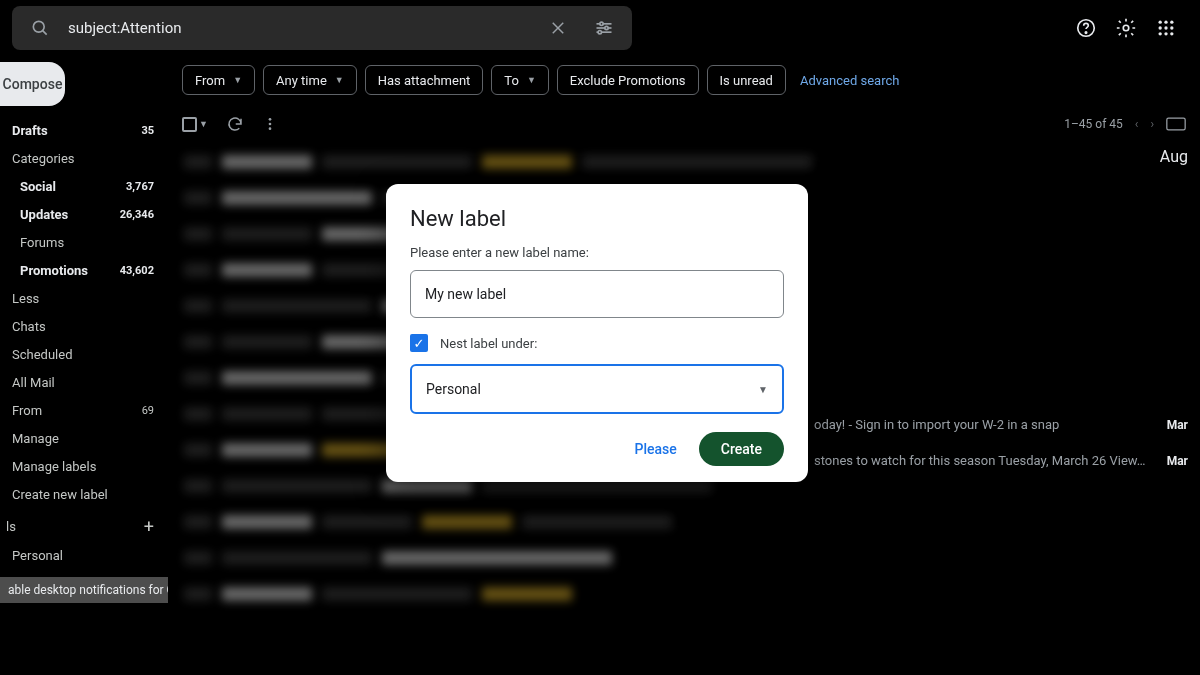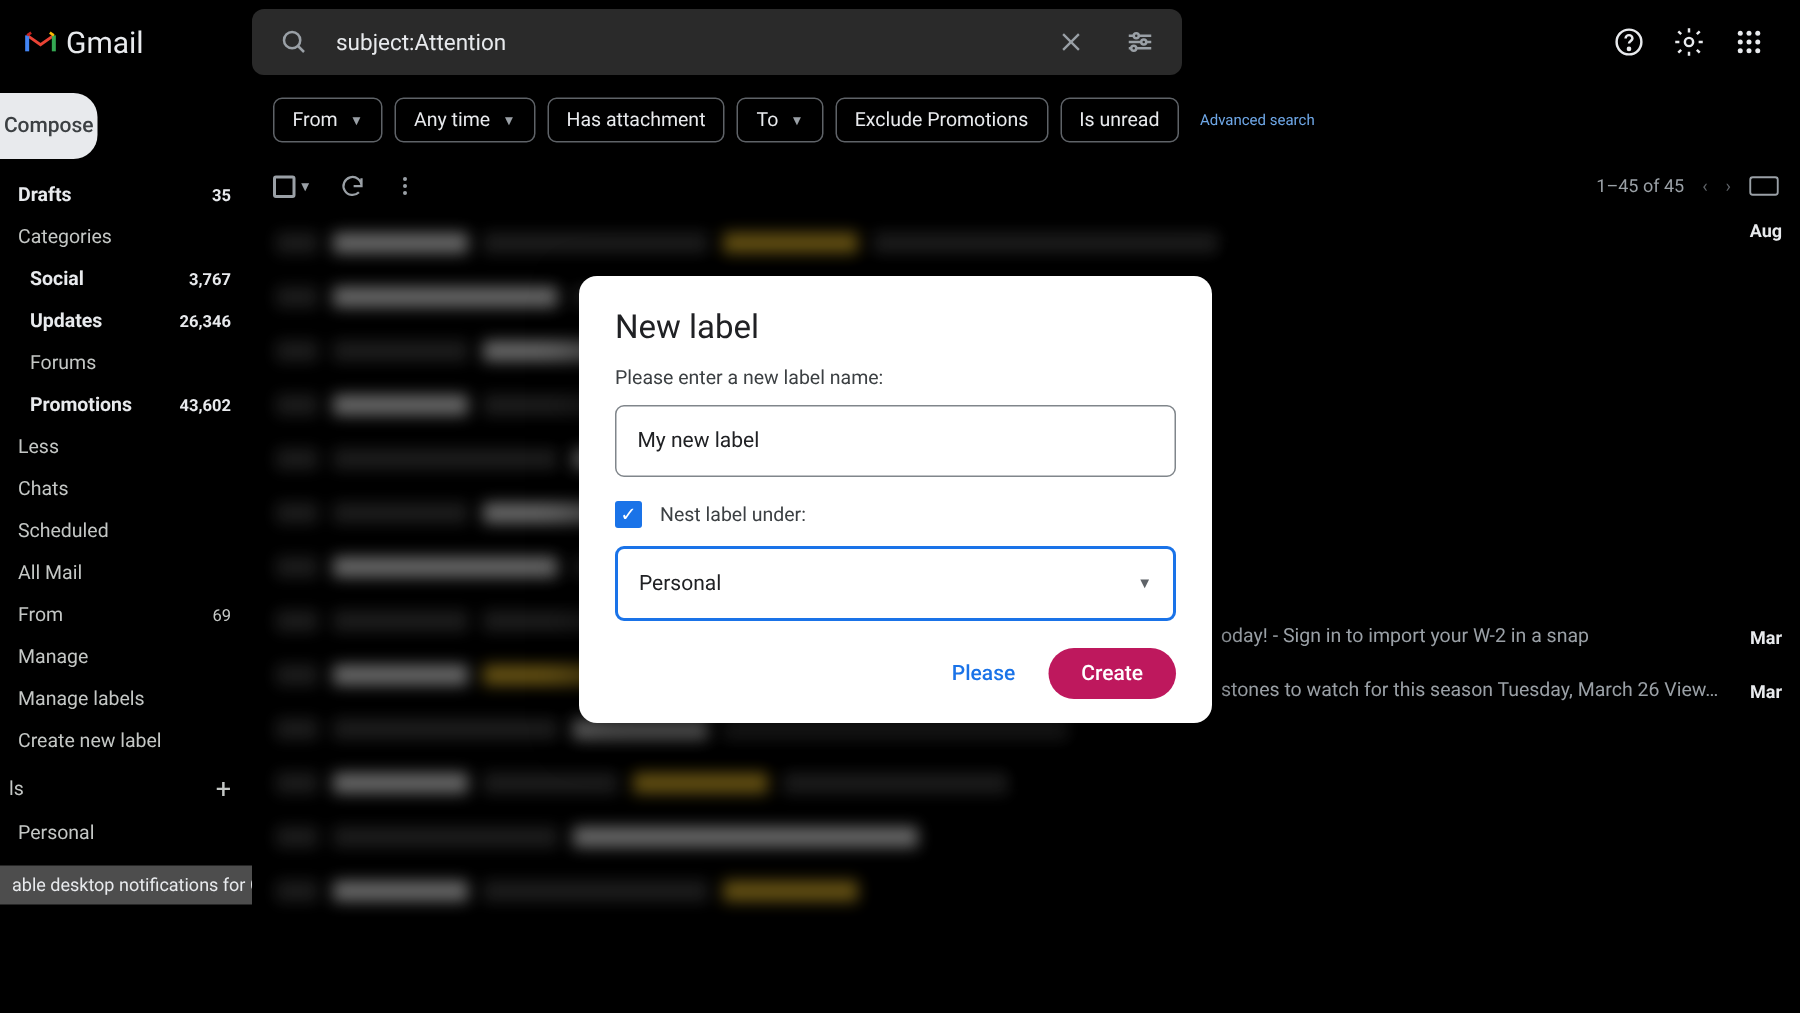--- a/index.html
+++ b/index.html
@@ -22,21 +22,21 @@
   .side-item.sub { padding-left: 20px; }
   .side-count { font-size: 11px; color: #c4c7c5; }
   .side-item.bold .side-count { font-weight:700; color:#e8eaed;}
   .side-section-head { display:flex; align-items:center; justify-content:space-between; padding: 8px 14px 4px 6px; color:#c4c7c5; font-size:13px;}
   .notif-bar { background:#4d4d4d; color:#e8eaed; font-size:12px; padding:6px 8px; margin-top:8px; white-space:nowrap; overflow:hidden;}
 
   .main { flex: 1; position: relative; padding: 0 6px;}
   .filter-row { display: flex; align-items: center; gap: 8px; height: 48px; padding-left: 8px;}
   .chip { height: 30px; border: 1px solid #5f6368; border-radius: 6px; display: inline-flex; align-items: center; padding: 0 12px; font-size: 13px; color: #e8eaed; gap: 8px; cursor:pointer;}
   .chip .tri { font-size: 9px; color: #9aa0a6; }
-  .adv-link { color: #6fa8e8; font-size: 10px; margin-left: 6px; cursor:pointer;}
+  .adv-link { color: #6fa8e8; font-size: 13px; margin-left: 6px; cursor:pointer;}
 
   .toolbar-row { display: flex; align-items: center; height: 40px; padding: 0 8px; color: #9aa0a6; }
   .toolbar-left { display: flex; align-items: center; gap: 18px; }
   .checkbox-combo { display:flex; align-items:center; gap:2px;}
   .checkbox-outline { width:15px; height:15px; border:2px solid #9aa0a6; border-radius:2px; display:inline-block;}
   .toolbar-right { margin-left: auto; display: flex; align-items: flex-end; gap: 12px; font-size: 12px;}
 
   .mail-list { filter: blur(5px) brightness(0.55); opacity:0.9; }
   .mail-row { height: 36px; display: flex; align-items: center; gap: 10px; padding: 0 10px; border-bottom:1px solid rgba(255,255,255,0.02);}
   .blk { height: 14px; background: #3a3a3a; border-radius:1px;}
@@ -49,41 +49,28 @@
   .modal h2 { font-size: 22px; font-weight: 400; margin-bottom: 14px; }
   .modal .field-lbl { font-size: 13px; color: #3c4043; margin-bottom: 10px; }
   .modal .txt-input { width: 100%; height: 48px; border: 1px solid #80868b; border-radius: 6px; padding: 0 14px; font-size: 14px; color:#202124; outline: none; margin-bottom: 16px;}
   .nest-row { display: flex; align-items: center; gap: 12px; margin-bottom: 12px;}
   .nest-check { width:18px; height:18px; background:#1a73e8; border-radius:2px; display:flex; align-items:center; justify-content:center; color:#fff; font-size:13px;}
   .nest-lbl { font-size: 13px; color: #3c4043;}
   .select-box { width: 100%; height: 50px; border: 2px solid #1a73e8; border-radius: 6px; padding: 0 14px; display:flex; align-items:center; justify-content:space-between; font-size:14px; color:#202124; margin-bottom: 18px; cursor:pointer;}
   .select-box .tri { color:#5f6368; font-size:10px;}
   .modal-actions { display:flex; justify-content:flex-end; gap: 8px; align-items:center;}
   .btn-text { color:#1a73e8; font-size:14px; font-weight:500; padding: 8px 14px; border-radius: 20px; cursor:pointer;}
-  .btn-primary { background:#be185d; color:#fff; font-size:14px; font-weight:500; padding: 9px 22px; border-radius: 20px; cursor:pointer;}
+  .btn-primary { background:#14532d; color:#fff; font-size:14px; font-weight:500; padding: 9px 22px; border-radius: 20px; cursor:pointer;}
 
   svg { display:block; }
 </style>
 </head>
 <body>
 
 <div class="header">
-  <div class="logo-wrap">
-    <span class="logo-m">
-      <svg width="22" height="16" viewBox="0 0 24 18">
-          <path d="M2 2h20v14H2z" fill="none"></path>
-          <path d="M2 4l10 7L22 4" stroke="#ea4335" stroke-width="2.2" fill="none"></path>
-          <path d="M2 4v12" stroke="#4285f4" stroke-width="3"></path>
-          <path d="M22 4v12" stroke="#34a853" stroke-width="3"></path>
-          <path d="M2 4l3-2" stroke="#c5221f" stroke-width="2"></path>
-          <path d="M22 4l-3-2" stroke="#fbbc04" stroke-width="2"></path>
-        </svg>
-    </span>
-    <span class="logo-text">Gmail</span>
-  </div>
   <div class="search-bar">
     <span class="icon-btn">
       <svg width="20" height="20" viewBox="0 0 24 24" fill="none" stroke="#9aa0a6" stroke-width="2">
           <circle cx="10.5" cy="10.5" r="6.5"></circle>
           <line x1="20" y1="20" x2="15.2" y2="15.2"></line>
         </svg>
     </span>
     <input type="text" value="subject:Attention" style="">
     <span class="icon-btn">
       <svg width="18" height="18" viewBox="0 0 24 24" stroke="#9aa0a6" stroke-width="2">
@@ -323,21 +310,21 @@
             <span class="blk s4 w"></span>
           </div>
         <div class="mail-row">
             <span class="blk s1"></span>
             <span class="blk s2 w"></span>
             <span class="blk s3"></span>
             <span class="blk s2 h"></span>
           </div>
       </div>
 
-      <div style="position:absolute; top:3px; right:6px; font-size:12px; font-weight:700; color:#e8eaed;">Aug</div>
+      <div style="position:absolute; top:3px; right:6px; font-size:16px; font-weight:400; color:#e8eaed;">Aug</div>
       <div style="position:absolute; top:273px; right:6px; left:640px; display:flex; align-items:center; gap:20px;">
         <span class="snippet-visible" style="flex:1">oday! - Sign in to import your W-2 in a snap</span>
         <span style="font-size:12px; font-weight:700; color:#e8eaed;">Mar</span>
       </div>
       <div style="position:absolute; top:309px; right:6px; left:640px; display:flex; align-items:center; gap:20px;">
         <span class="snippet-visible" style="flex:1">stones to watch for this season Tuesday, March 26 View…</span>
         <span style="font-size:12px; font-weight:700; color:#e8eaed;">Mar</span>
       </div>
     </div>
   </div>

